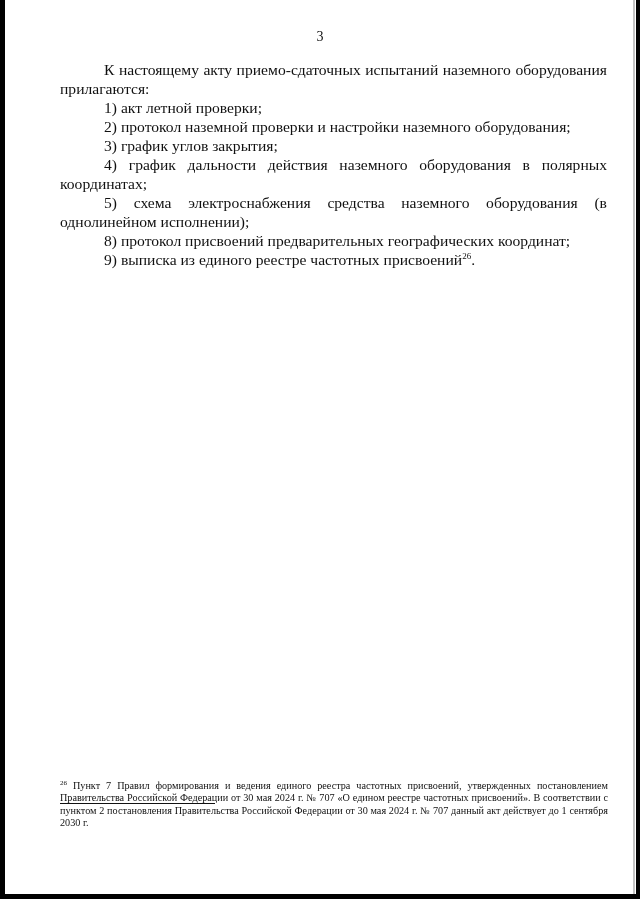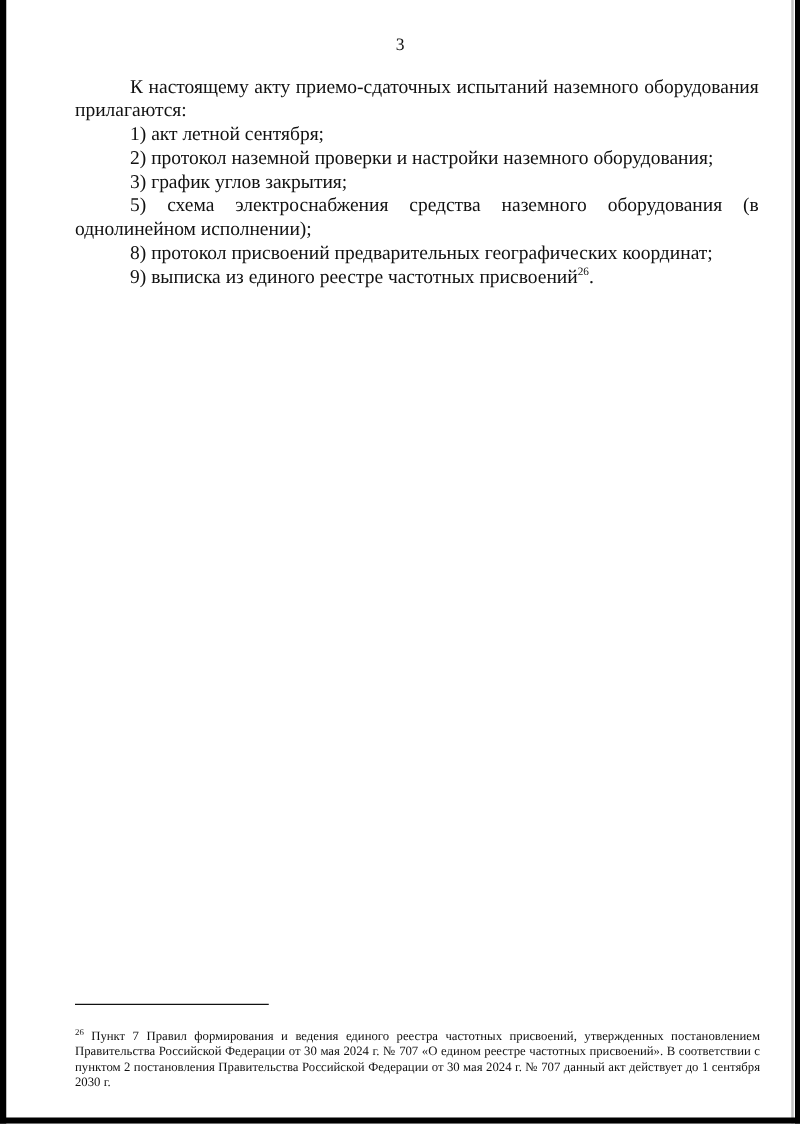--- a/index.html
+++ b/index.html
@@ -67,21 +67,21 @@
       position: absolute;
       left: 60px;
       top: 803px;
       width: 155px;
       height: 1px;
       background: #111;
     }
     .footnote {
       position: absolute;
       left: 60px;
-      top: 824px;
+      top: 780px;
       width: 548px;
       font-size: 10.2px;
       line-height: 12.3px;
       text-align: justify;
     }
     .footnote sup {
       font-size: 7px;
       vertical-align: 4px;
     }
   </style>
@@ -91,26 +91,27 @@
 <div class="scan-left"></div>
 <div class="scan-right-gray"></div>
 <div class="scan-right"></div>
 <div class="scan-bottom"></div>
 
 <div class="page-number">3</div>
 
 <div class="body-text">
   <p class="para">К настоящему акту приемо-сдаточных испытаний наземного оборудования прилагаются:</p>
 
-  <p class="para"><span>1)</span> <span>акт летной сентября;</span></p>
+  <p class="para"><span>1)</span> <span>акт летной проверки;</span></p>
 
   <p class="para"><span>2)</span> <span>протокол наземной проверки и настройки наземного оборудования;</span></p>
 
   <p class="para"><span>3)</span> <span>график углов закрытия;</span></p>
 
+  <p class="para"><span>4)</span> <span>график дальности действия наземного оборудования в полярных координатах;</span></p>
 
   <p class="para"><span>5)</span> <span>схема электроснабжения средства наземного оборудования (в однолинейном исполнении);</span></p>
 
 
 
   <p class="para"><span>8)</span> <span>протокол присвоений предварительных географических координат;</span></p>
 
   <p class="para"><span>9)</span> <span>выписка из единого реестре частотных присвоений</span><sup>26</sup><span>.</span></p>
 </div>
 

